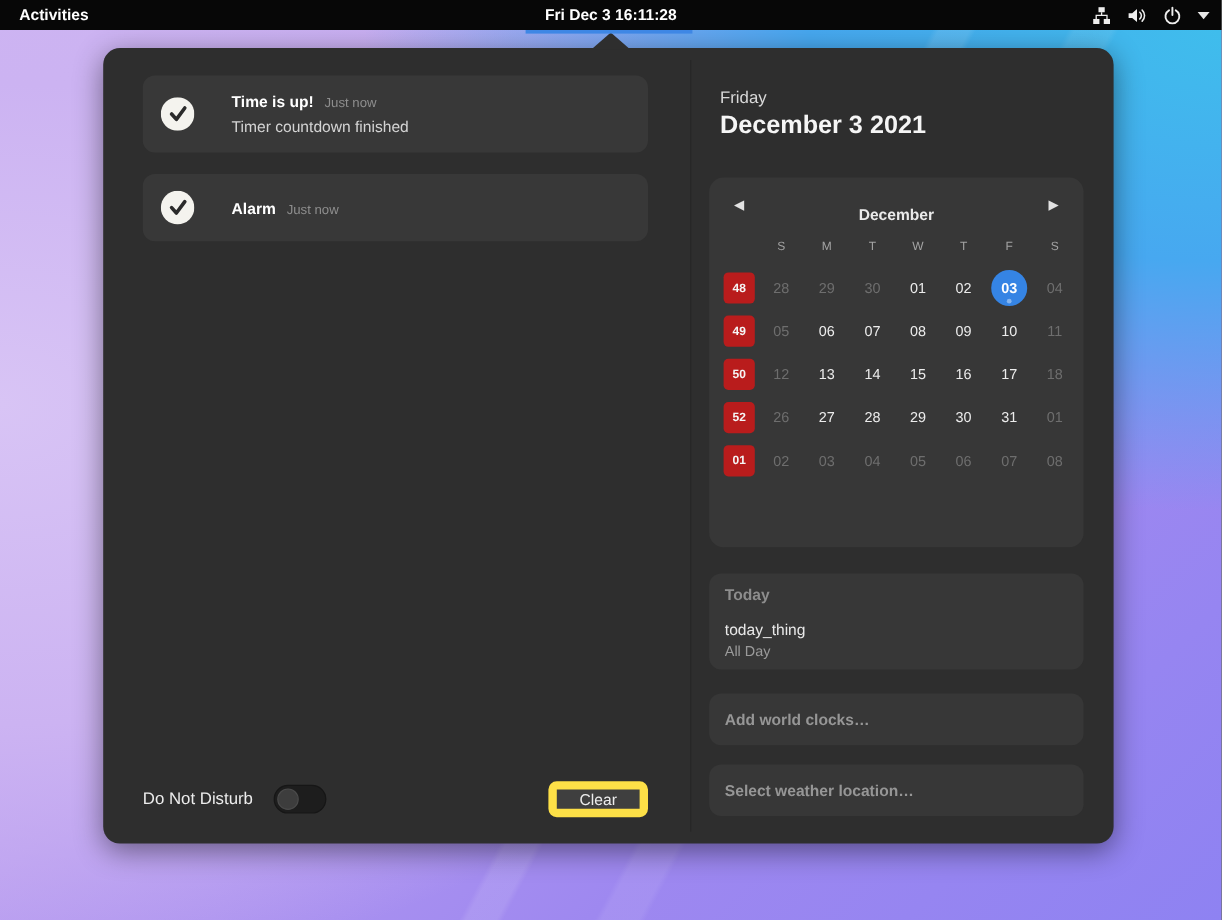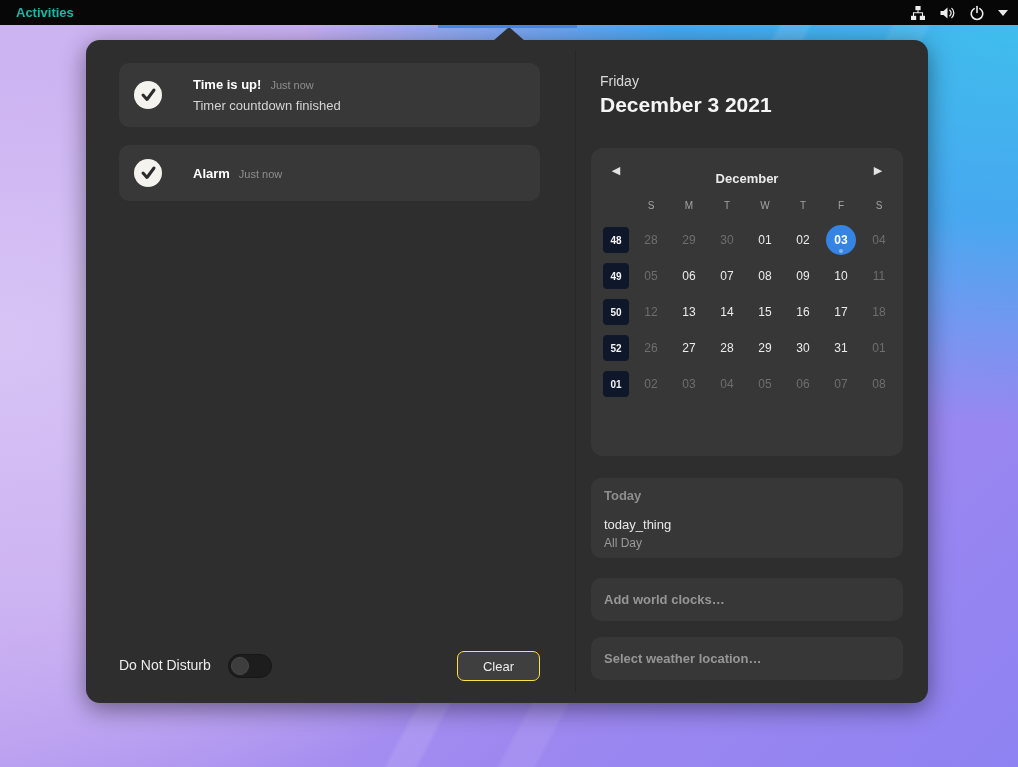--- a/index.html
+++ b/index.html
@@ -9,21 +9,21 @@
   
   .desktop{position:absolute;left:0;top:25px;right:0;bottom:0;
     background:
       linear-gradient(118deg, rgba(255,255,255,0) 55%, rgba(255,255,255,0.10) 55.4%, rgba(255,255,255,0.10) 57.2%, rgba(255,255,255,0) 57.6%, rgba(255,255,255,0) 63%, rgba(255,255,255,0.08) 63.4%, rgba(255,255,255,0.08) 65.6%, rgba(255,255,255,0) 66%),
       radial-gradient(130% 100% at 100% 0%, #3fbdec 0%, #47a8f0 26%, rgba(71,168,240,0) 54%),
       radial-gradient(95% 90% at 0% 42%, #d8c4f5 0%, #ccb3f2 40%, rgba(204,179,242,0) 72%),
       linear-gradient(135deg, #cfb6f2 0%, #b79cf0 40%, #9e88f0 70%, #8e82f2 100%);}
 
   
   .topbar{position:absolute;left:0;top:0;width:100%;height:25px;background:#070707;
-    color:#14b8a6;font-size:13px;font-weight:700;z-index:5;}
+    color:#ffffff;font-size:13px;font-weight:700;z-index:5;}
   .activities{position:absolute;left:10px;top:0;height:25px;line-height:25px;padding:0 6px;cursor:default;}
   .clock{position:absolute;left:50%;transform:translateX(-50%);top:0;height:25px;line-height:25px;padding:0 12px;}
   .clock-underline{position:absolute;left:438px;top:25px;width:139px;height:3px;background:#3e87e5;z-index:6;}
   .sysicons{position:absolute;right:10px;top:0;height:25px;display:flex;align-items:center;gap:13px;}
   .sysicons svg{display:block;}
   .chevron-down{width:0;height:0;border-left:5px solid transparent;border-right:5px solid transparent;border-top:6px solid #e8e8e8;}
 
   
   .notch{position:absolute;left:493px;top:27px;width:0;height:0;z-index:4;
     border-left:16px solid transparent;border-right:16px solid transparent;border-bottom:14px solid #2e2e2e;}
@@ -41,34 +41,34 @@
   .notif-title{color:#ffffff;font-weight:700;font-size:13px;}
   .notif-time{color:#8e8e8e;font-size:11px;margin-left:9px;}
   .notif-body{color:#d4d4d4;font-size:13px;margin-top:6px;}
 
   .dnd-label{position:absolute;left:33px;top:617px;font-size:14px;color:#ececec;}
   .toggle{position:absolute;left:142px;top:614px;width:44px;height:24px;border-radius:12px;
     background:#1d1d1d;border:1px solid #161616;box-sizing:border-box;}
   .toggle .knob{position:absolute;left:2px;top:2px;width:18px;height:18px;border-radius:50%;
     background:#3d3d3d;border:1px solid #4a4a4a;box-sizing:border-box;}
   .clear-btn{position:absolute;left:371px;top:611px;width:83px;height:30px;border-radius:7px;
-    background:#3f3f3f;border:1px solid #fde047;color:#ececec;font-size:13px;
+    background:#3f3f3f;border:7px solid #fde047;color:#ececec;font-size:13px;
     display:flex;align-items:center;justify-content:center;box-sizing:border-box;}
 
   
   .weekday-title{position:absolute;left:514px;top:33px;font-size:14px;color:#d9d9d9;}
   .date-title{position:absolute;left:514px;top:53px;font-size:21px;font-weight:700;color:#f5f5f5;}
 
   .cal-card{position:absolute;left:505px;top:108px;width:312px;height:308px;background:#373737;border-radius:12px;}
   .cal-nav{display:flex;align-items:center;justify-content:space-between;height:44px;padding:0 14px;}
   .cal-arrow{color:#e2e2e2;font-size:11px;width:22px;text-align:center;cursor:default;}
   .cal-month{color:#eaeaea;font-size:13px;font-weight:700;margin-top:16px;}
   .cal-row{display:flex;align-items:center;height:36px;padding-left:12px;}
   .cal-row.head-row{height:26px;margin-bottom:4px;}
-  .week-chip{width:26px;height:26px;border-radius:4px;background:#0f172a;color:#f5f5f5;
+  .week-chip{width:26px;height:26px;border-radius:4px;background:#b91c1c;color:#f5f5f5;
     font-size:10px;font-weight:700;display:flex;align-items:center;justify-content:center;margin-right:3px;box-sizing:border-box;}
   .week-chip.spacer{background:transparent;}
   .cal-cell{width:38px;text-align:center;font-size:12px;color:#ececec;position:relative;}
   .cal-cell.head{font-size:10px;color:#a3a3a3;}
   .cal-cell.dim{color:#6e6e6e;}
   .cal-cell.selected{display:flex;align-items:center;justify-content:center;}
   .sel-circle{width:30px;height:30px;border-radius:50%;background:#3584e4;color:#fff;
     font-weight:700;display:flex;align-items:center;justify-content:center;position:relative;}
   .sel-circle::after{content:"";position:absolute;bottom:2px;left:50%;transform:translateX(-50%);
     width:4px;height:4px;border-radius:50%;background:rgba(255,255,255,0.4);}
@@ -85,20 +85,21 @@
   .weather-card{top:597px;}
 </style>
 </head>
 <body>
 
 <div class="stage">
   <div class="desktop"></div>
 
   <div class="topbar">
     <span class="activities">Activities</span>
+    <span class="clock">Fri Dec 3  16:11:28</span>
     <div class="sysicons">
       <span>
         <svg width="16" height="16" viewBox="0 0 16 16">
           <rect x="5.4" y="1" width="5.2" height="4.2" fill="#ededed"></rect>
           <path d="M8 5.2 v2.6 M3.5 11 v-3.2 h9 v3.2" stroke="#ededed" stroke-width="1.1" fill="none"></path>
           <rect x="1" y="10.8" width="5.2" height="4.2" fill="#ededed"></rect>
           <rect x="9.8" y="10.8" width="5.2" height="4.2" fill="#ededed"></rect>
         </svg>
       </span>
       <span>

